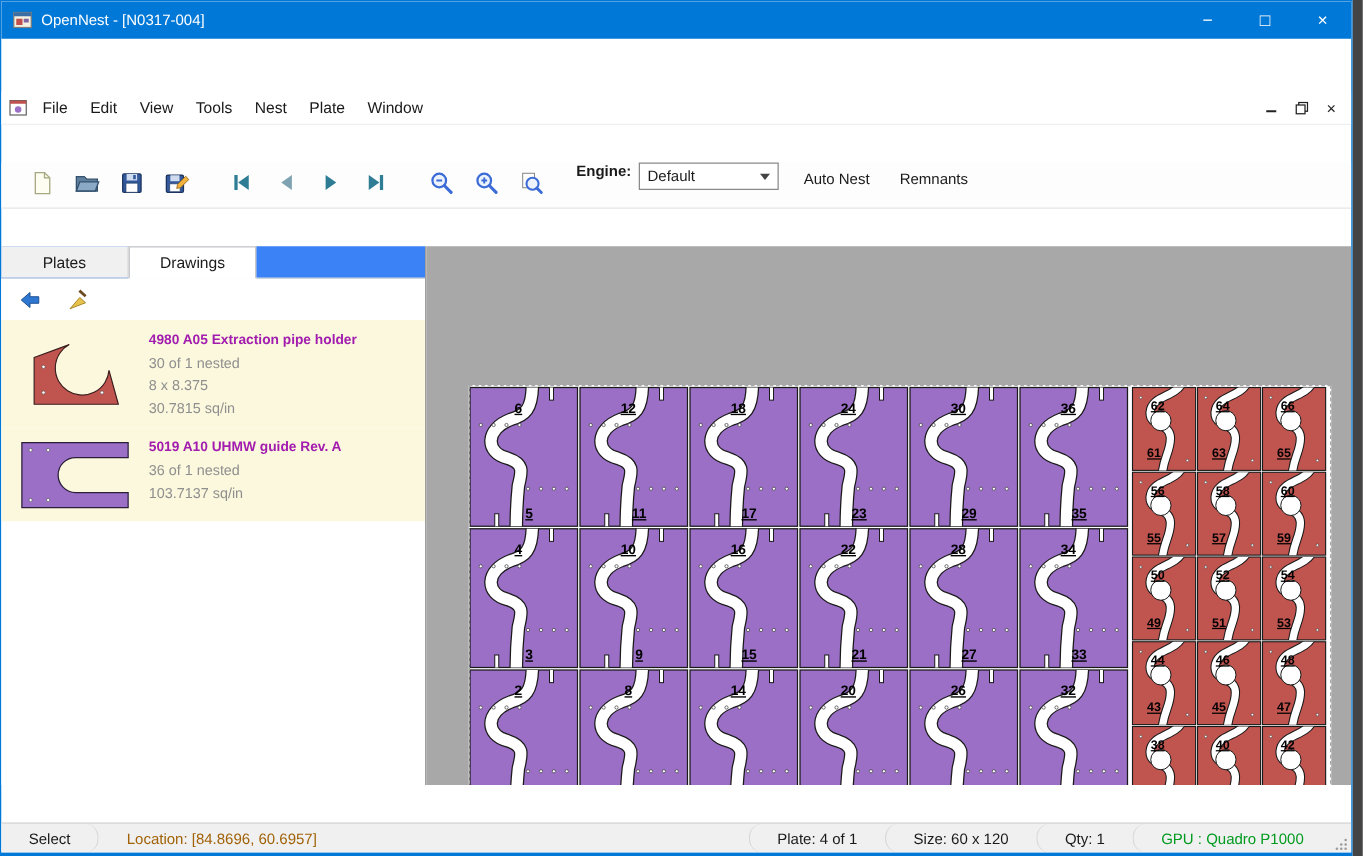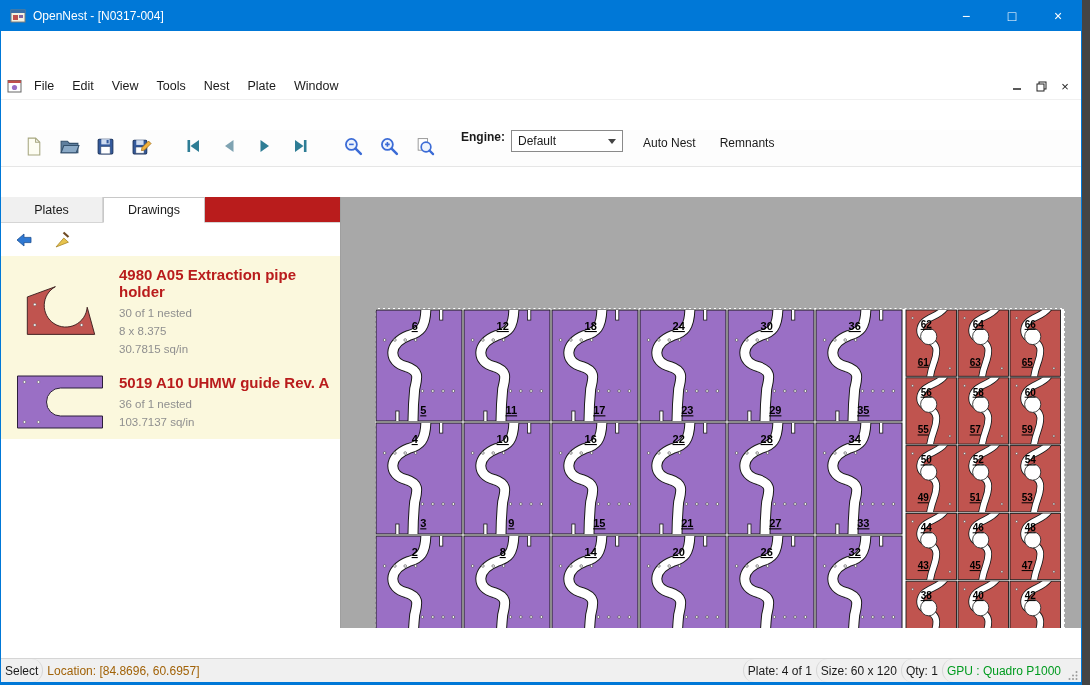--- a/index.html
+++ b/index.html
@@ -35,50 +35,50 @@
                  align-items:center;padding:0 6px;cursor:pointer;}
   .engine-select .val{flex:1;}
   .caret{width:0;height:0;border-left:4px solid transparent;border-right:4px solid transparent;
          border-top:5px solid #444;}
   .tb-text{margin-left:16px;cursor:pointer;padding:6px 4px;}
 
   
   .main{flex:1;display:flex;min-height:0;}
   .left-panel{flex:0 0 340px;width:340px;background:#fff;border-right:1px solid #9f9f9f;
               display:flex;flex-direction:column;}
-  .tabs{flex:0 0 26px;display:flex;background:#b91c1c;border-bottom:1px solid #d5d5d5;}
+  .tabs{flex:0 0 26px;display:flex;background:#3b82f6;border-bottom:1px solid #d5d5d5;}
   .tab{min-width:102px;display:flex;align-items:center;justify-content:center;cursor:pointer;
        border-right:1px solid #d5d5d5;background:#f0f0f0;font-size:12.5px;}
   .tab.active{background:#fff;border:1px solid #c8c8c8;border-bottom:1px solid #fff;margin-bottom:-1px;}
   .tab-filler{flex:1;}
   .panel-toolbar{flex:0 0 33px;display:flex;align-items:center;padding-left:8px;gap:8px;background:#fff;}
   .ptbtn{width:30px;height:27px;border:1px solid transparent;background:transparent;display:flex;
          align-items:center;justify-content:center;cursor:pointer;}
   .drawing-list{flex:1;overflow:hidden;}
   .drawing-item{display:flex;background:var(--item-bg);padding:7px 8px 6px 8px;cursor:pointer;}
   .thumb{flex:0 0 104px;width:104px;display:flex;align-items:center;justify-content:center;}
   .meta{padding-left:6px;padding-top:3px;}
-  .dtitle{font-weight:bold;font-size:15px;color:#b91c1c;margin-bottom:4px;}
+  .dtitle{font-weight:bold;font-size:11px;color:#a21caf;margin-bottom:4px;}
   .dline{color:#8f8f8f;font-size:11.5px;line-height:18px;}
   .fill-red{fill:var(--red);}
   .fill-purple{fill:var(--purple);}
 
   
   .canvas{flex:1;background:var(--canvas-bg);position:relative;overflow:hidden;}
   .plate{position:absolute;left:34px;top:111px;width:690px;height:344px;background:#fff;
          outline:1px dashed #a9a9a9;outline-offset:-1px;}
   svg text.pnum{font-family:"Liberation Sans","DejaVu Sans",sans-serif;font-size:11px;font-weight:bold;
                 fill:#000;text-decoration:underline;}
   svg text.rnum{font-family:"Liberation Sans","DejaVu Sans",sans-serif;font-size:10px;font-weight:bold;
                 fill:#000;text-decoration:underline;}
 
   
   .statusbar{flex:0 0 24px;background:#f0f0f0;border-top:1px solid #d5d5d5;display:flex;
              align-items:stretch;font-size:12px;}
-  .seg{display:flex;align-items:center;padding:0 4px;white-space:nowrap;border-radius:11px;}
+  .seg{display:flex;align-items:center;padding:0 22px;white-space:nowrap;border-radius:11px;}
   .seg.l{border-right:1px solid #d8d8d8;}
   .seg.r{border-left:1px solid #d8d8d8;}
   .loc{color:#a16207;}
   .spacer{flex:1;}
   .gpu{color:var(--gpu-green);}
   .grip{width:16px;display:flex;align-items:flex-end;justify-content:flex-end;padding:2px 3px;cursor:se-resize;}
 </style>
 </head>
 <body>
 

